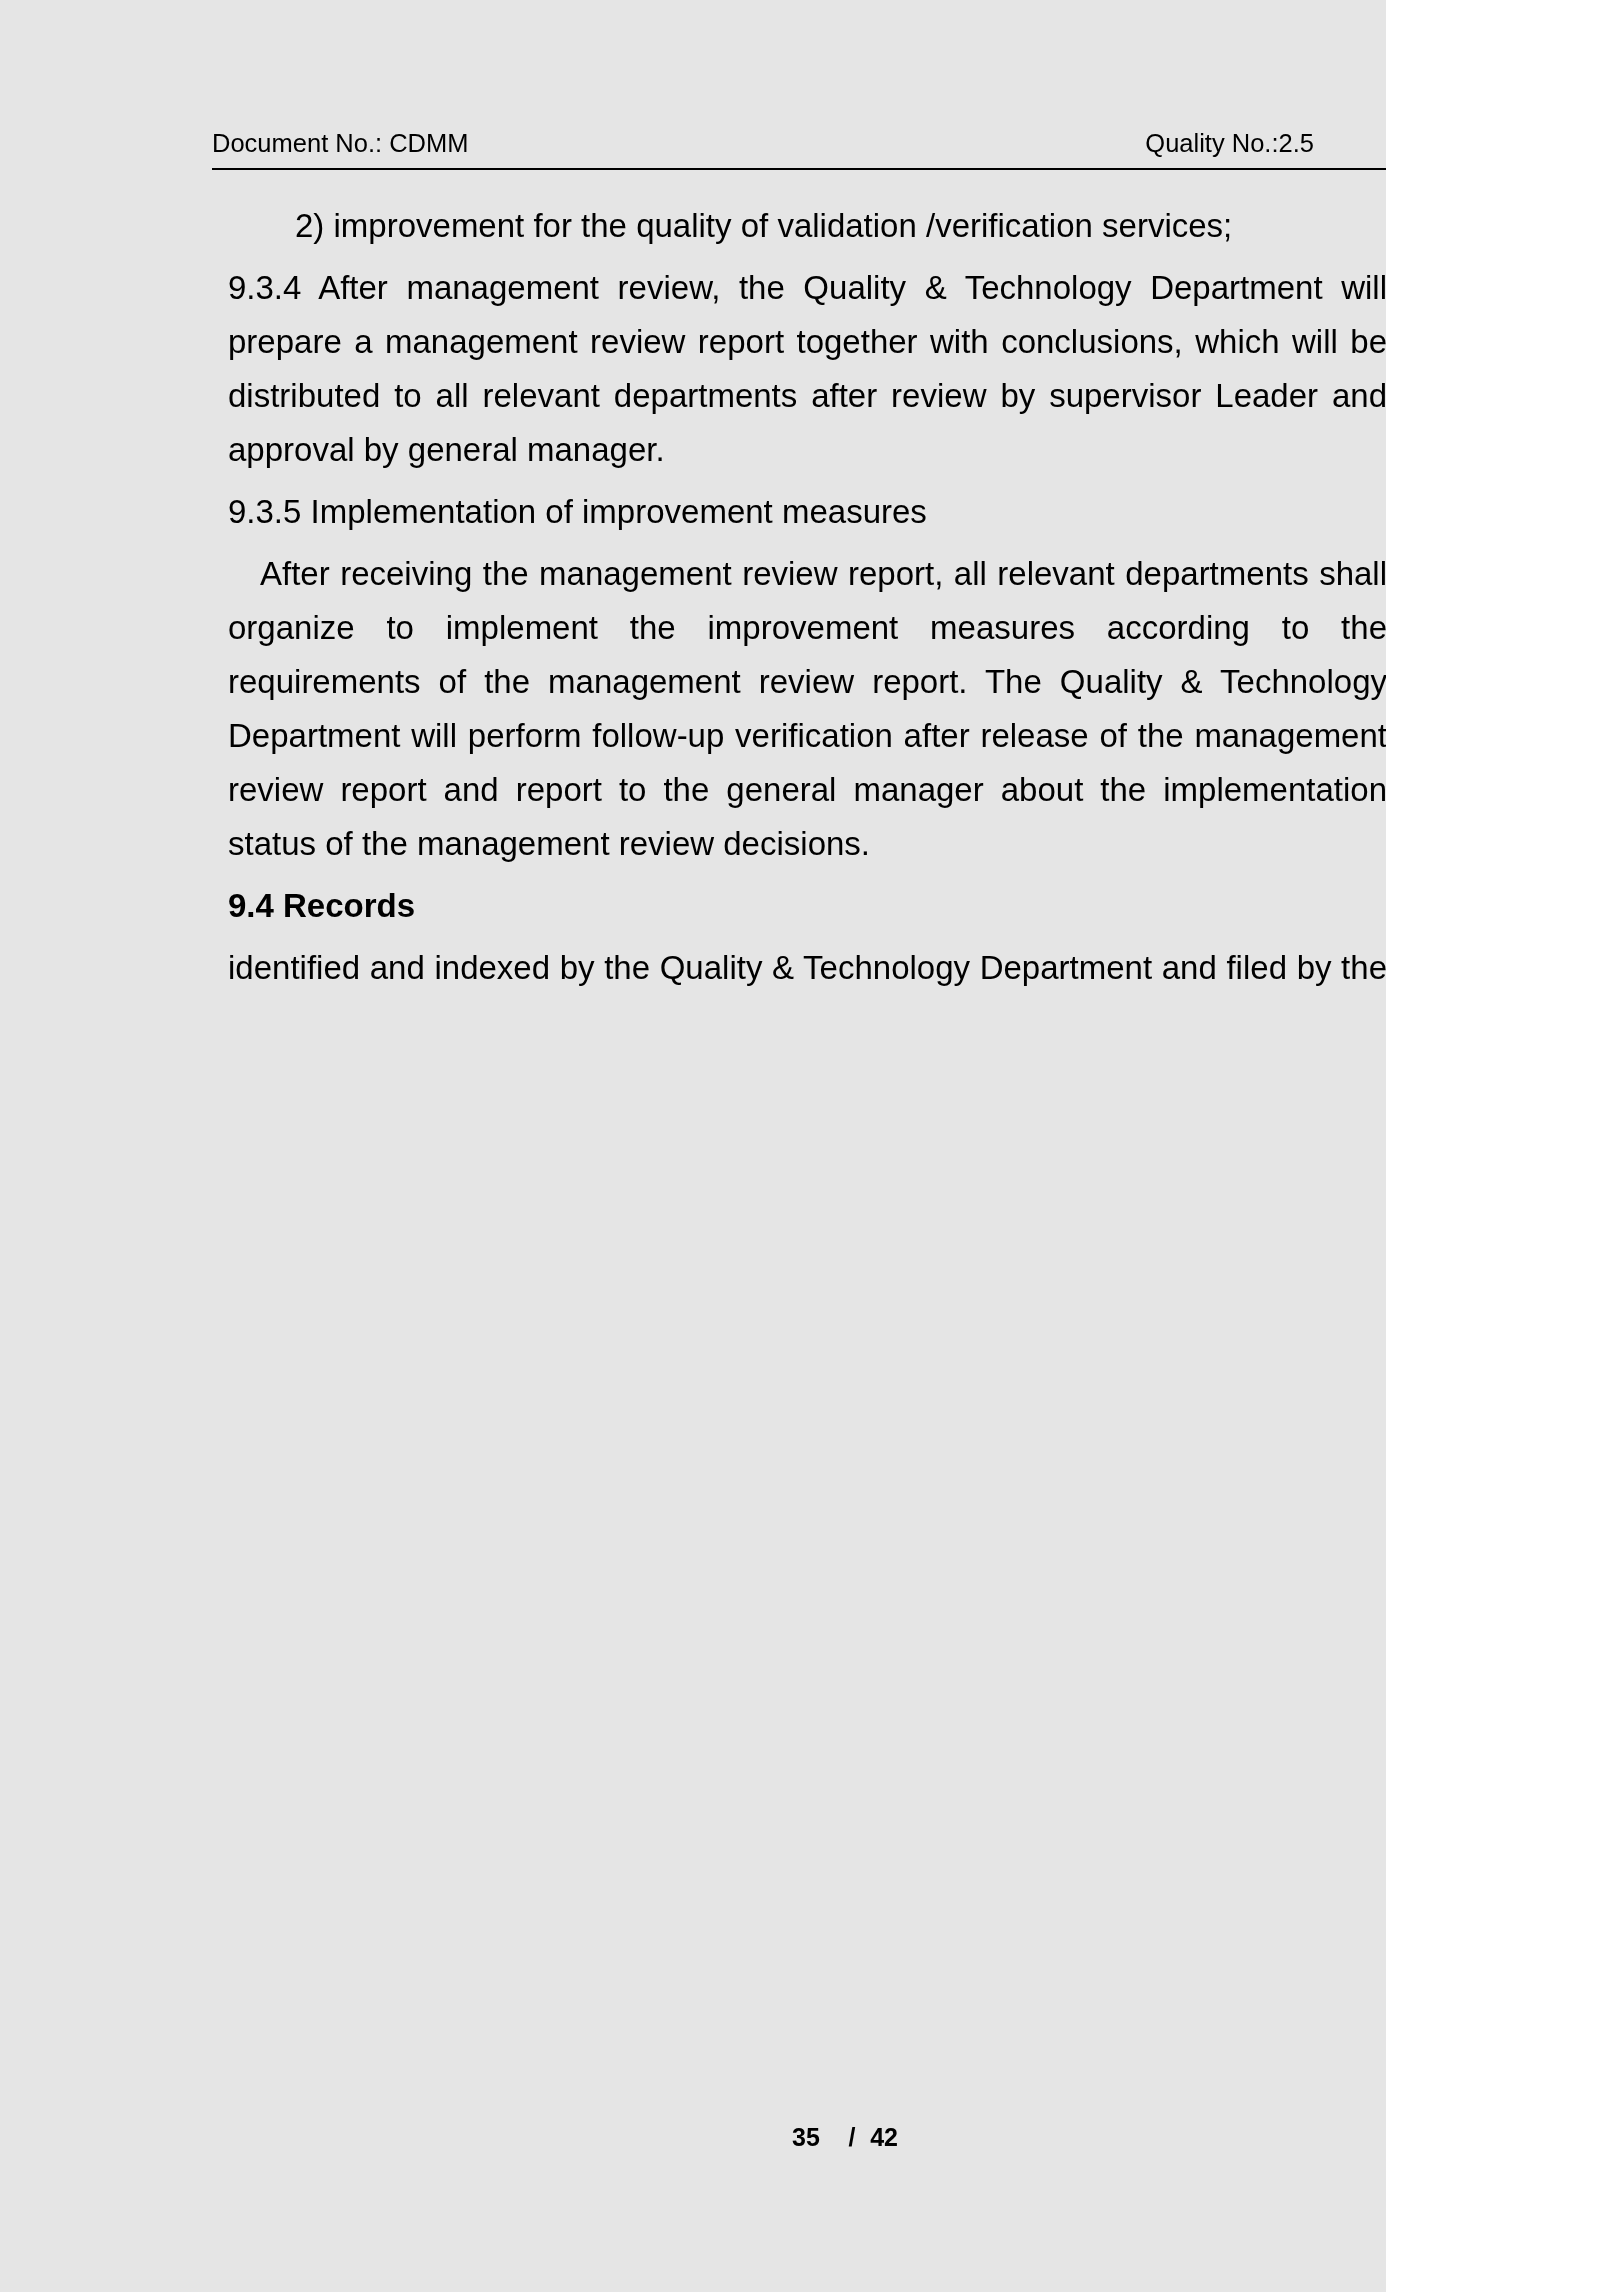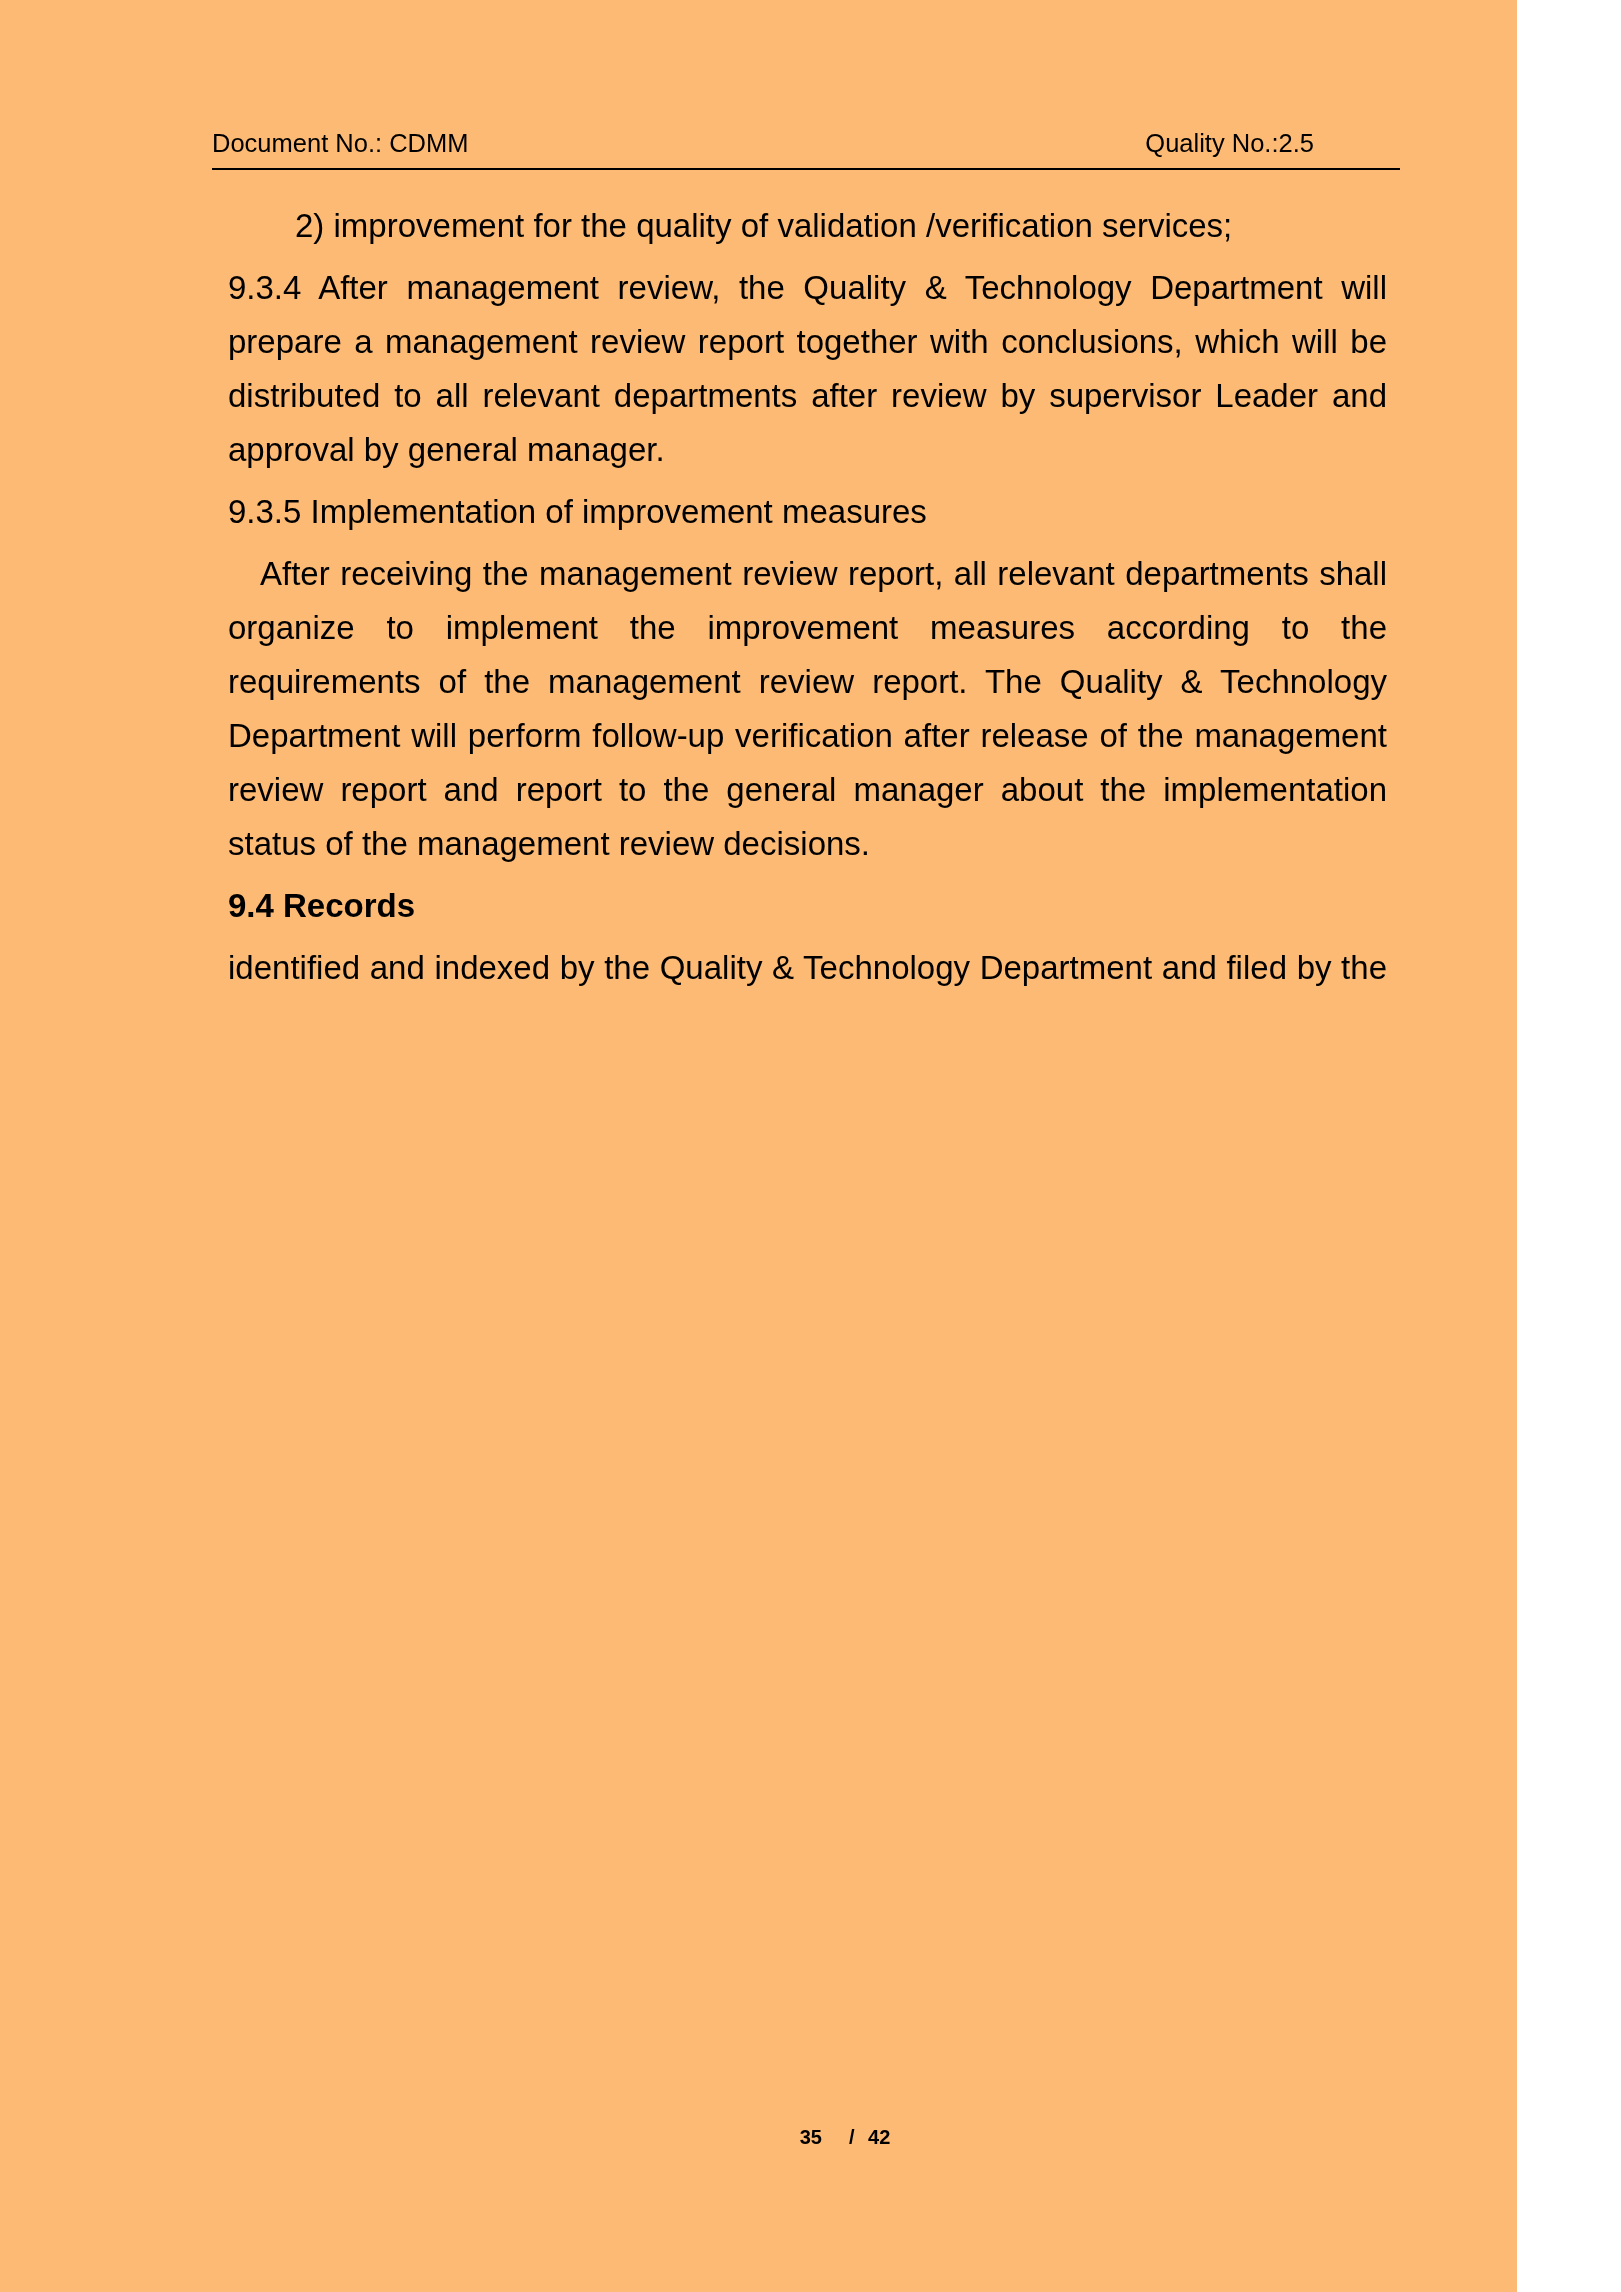--- a/index.html
+++ b/index.html
@@ -2,23 +2,23 @@
 <html><head>
 <meta charset="utf-8">
 <style>
   html, body {
     margin: 0;
     padding: 0;
     background: #ffffff;
   }
   .page {
     position: relative;
-    width: 1517px;
+    width: 1386px;
     height: 2293px;
-    background: #fdba74;
+    background: #e5e5e5;
     color: #000000;
     font-family: "Liberation Sans", sans-serif;
     overflow: hidden;
   }
   
   .header {
     position: absolute;
     left: 212px;
     top: 128px;
     width: 1188px;
@@ -55,21 +55,21 @@
   .line.ind {
     text-indent: 32px;
   }
   
   .footer {
     position: absolute;
     left: 0;
     top: 2121px;
     width: 1621px;
     text-align: center;
-    font-size: 20px;
+    font-size: 25px;
     font-weight: bold;
     line-height: 33px;
   }
   .pgnum {
     display: inline-block;
     margin-left: 69px;
   }
   .pgnum .sep {
     margin-left: 21.6px;
     margin-right: 7.8px;

